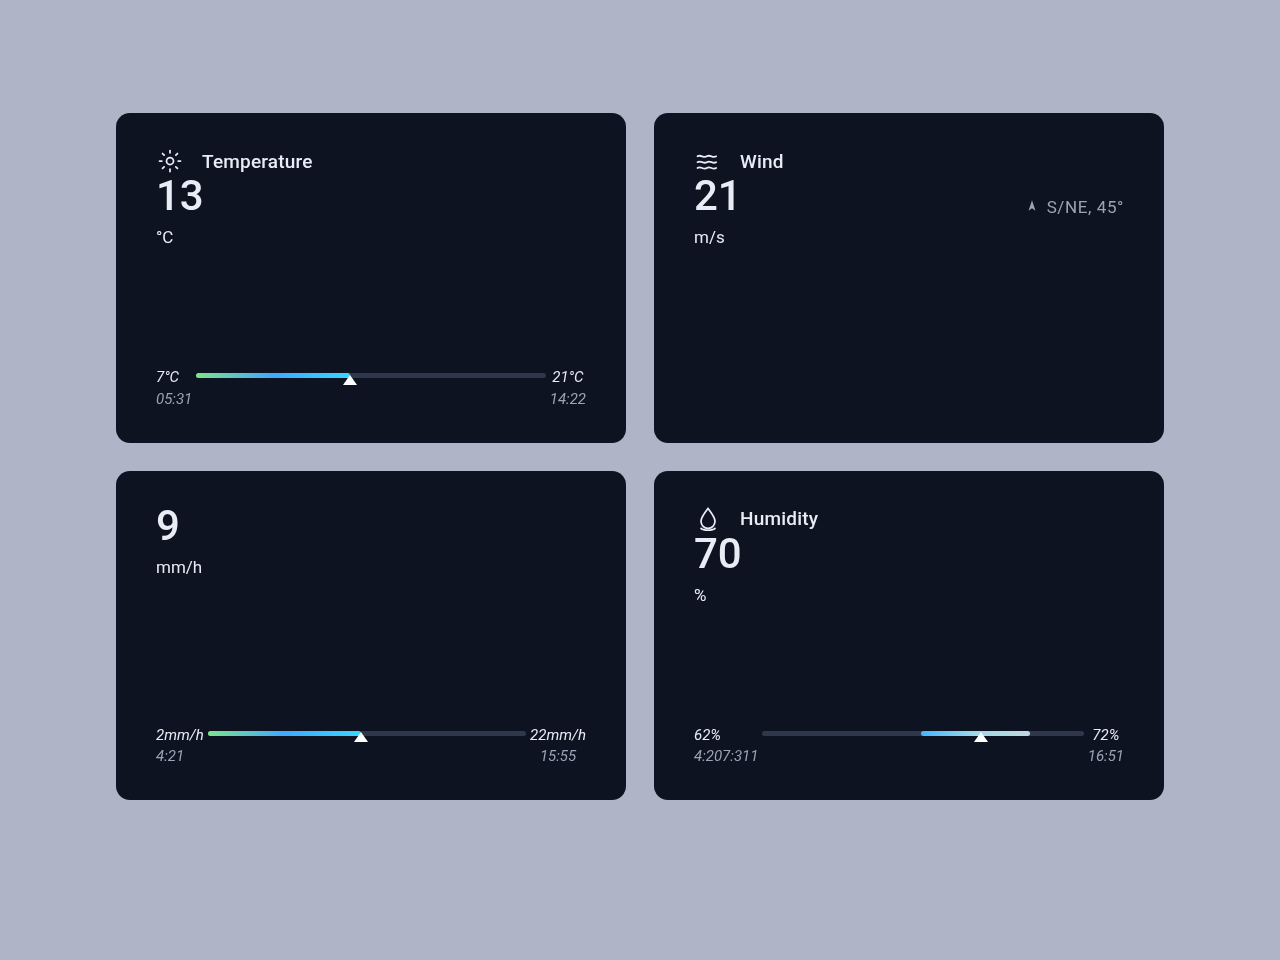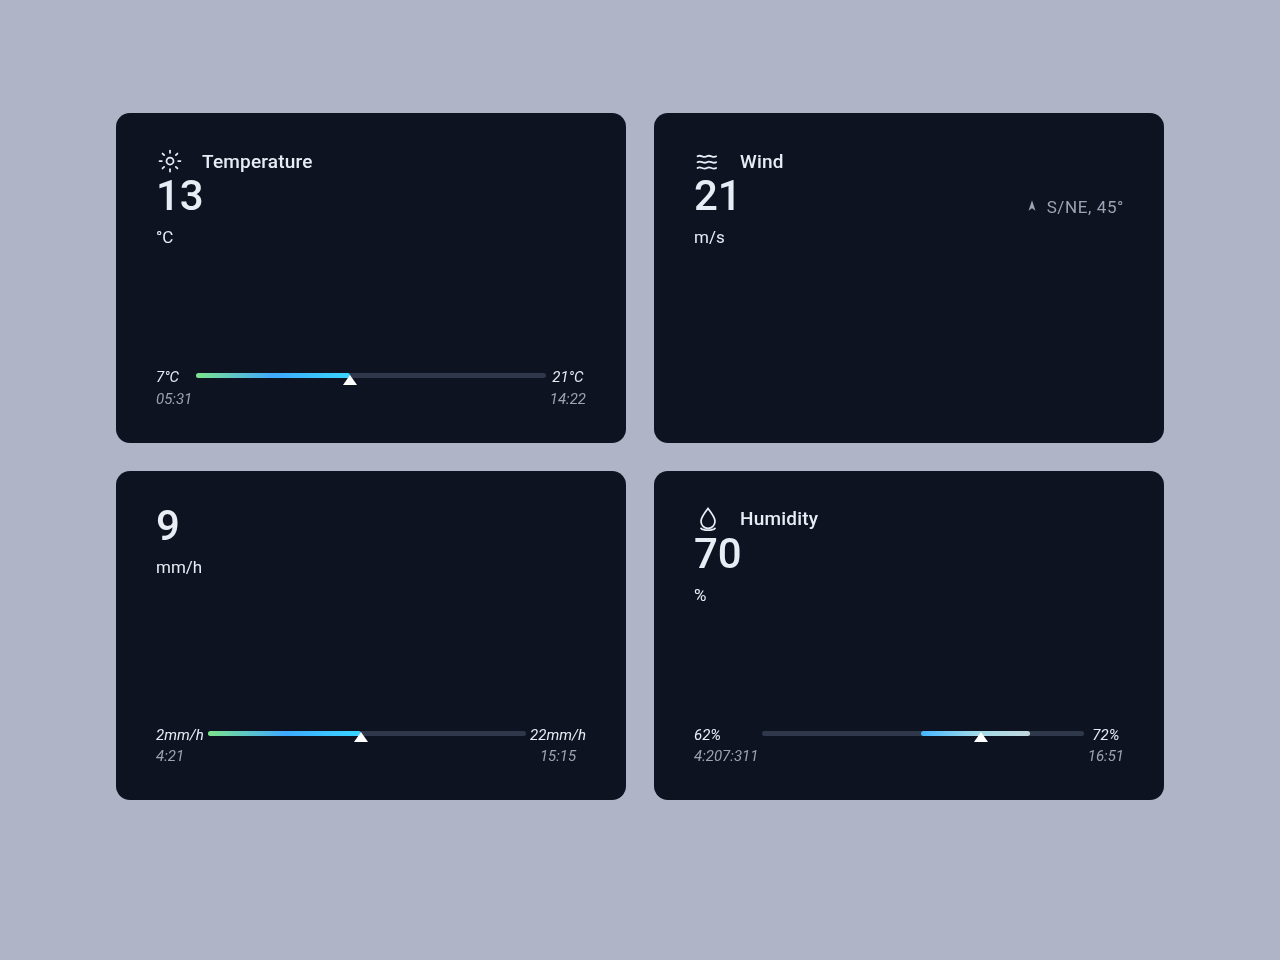--- a/index.html
+++ b/index.html
@@ -162,21 +162,21 @@
         <div>4:21</div>
       </div>
       <div class="bar-wrap">
         <div class="bar">
           <div class="fill" style="width: 48%;"></div>
           <div class="thumb" style="left: 48%;"></div>
         </div>
       </div>
       <div class="ends right">
         <div class="v">22mm/h</div>
-        <div>15:15</div>
+        <div>15:55</div>
       </div>
     </div>
   </div>
 
   <div class="card">
     <div class="hdr">
       <span class="ic">
         <svg viewBox="0 0 24 24">
             <path d="M12 3c4 5 6 8 6 11a6 6 0 0 1-12 0c0-3 2-6 6-11z"></path>
             <path d="M6 20c2 2 10 2 12 0" stroke-linecap="round"></path>

